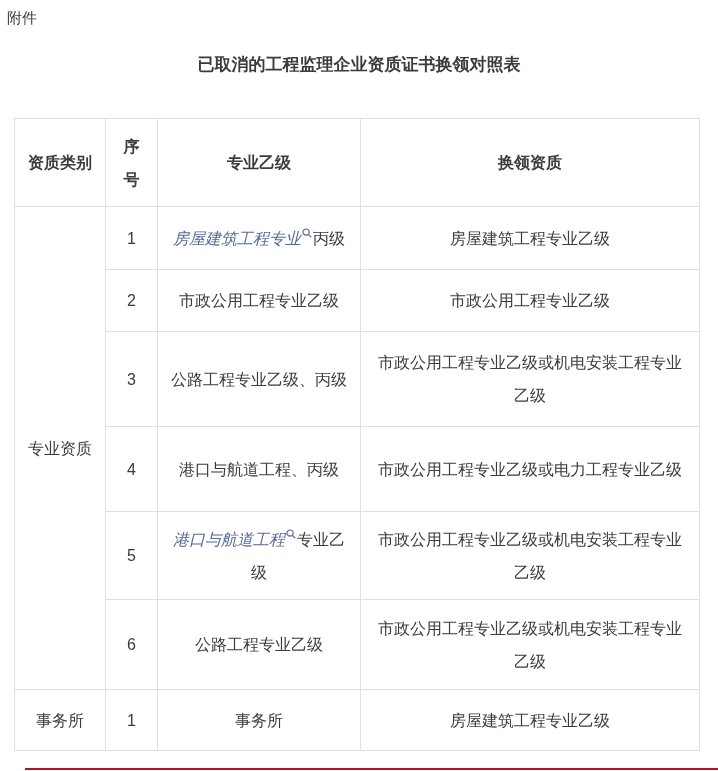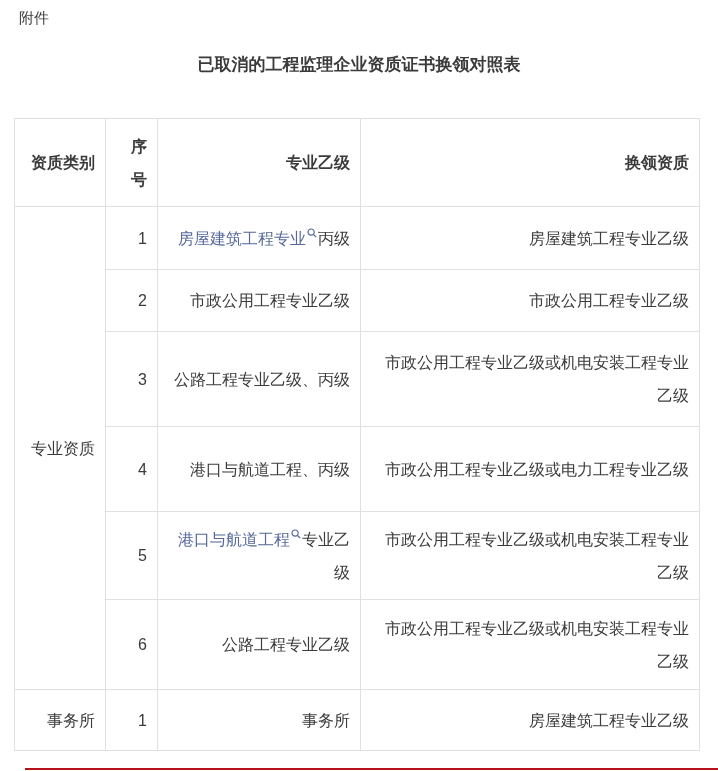--- a/index.html
+++ b/index.html
@@ -5,21 +5,21 @@
   :root{
     --link:#56689a; --divider:#b5121b; --border:#e0e0e0; --text:#3b3b3b;
   }
   html,body{margin:0;padding:0;background:#ffffff;}
   body{
     width:718px;height:771px;overflow:hidden;
     font-family:"Liberation Sans","DejaVu Sans",sans-serif;
     color:var(--text,#3b3b3b);
   }
   .attachment-label{
-    margin:0;padding:8px 0 0 19px;
+    margin:0;padding:8px 0 0 7px;
     font-size:15px;line-height:19px;
   }
   .doc-title{
     margin:28px 0 8px 0;
     font-size:17px;line-height:19px;font-weight:700;
     text-align:center;
   }
   table.qual-table{
     margin:44px 0 0 14px;
     width:685px;
@@ -29,21 +29,21 @@
   .qual-table col.c2{width:52px}
   .qual-table col.c3{width:203px}
   .qual-table col.c4{width:339px}
   .qual-table th,.qual-table td{
     border:1px solid var(--border,#e0e0e0);
     font-size:16px;line-height:33px;
     vertical-align:middle;
     padding:10px 10px;
     box-sizing:border-box;
     font-weight:normal;
-    text-align:right;
+    text-align:center;
     overflow:hidden;
   }
   .qual-table th{font-weight:700;}
   .cell-category{
     padding-left:17px;padding-right:12px;
     text-align:justify;text-justify:inter-ideograph;
   }
   .cell-index{padding-left:11px;padding-right:13px;}
   .cell-current{text-align:justify;text-justify:inter-ideograph;}
   .h-head{height:88px}
@@ -51,20 +51,21 @@
   .h-r2{height:62px}
   .h-r3{height:95px}
   .h-r4{height:85px}
   .h-r5{height:88px}
   .h-r6{height:90px}
   .h-r7{height:61px}
   a.qual-link{
     color:var(--link,#56689a);
     text-decoration:none;
     cursor:pointer;
+    font-style:italic;
   }
   .sup-icon{
     display:inline-block;
     position:relative;top:-6px;
     margin:0 1px 0 1px;
     line-height:0;
     cursor:pointer;
   }
   .sup-icon svg{display:inline-block;vertical-align:baseline;}
   .red-divider{

